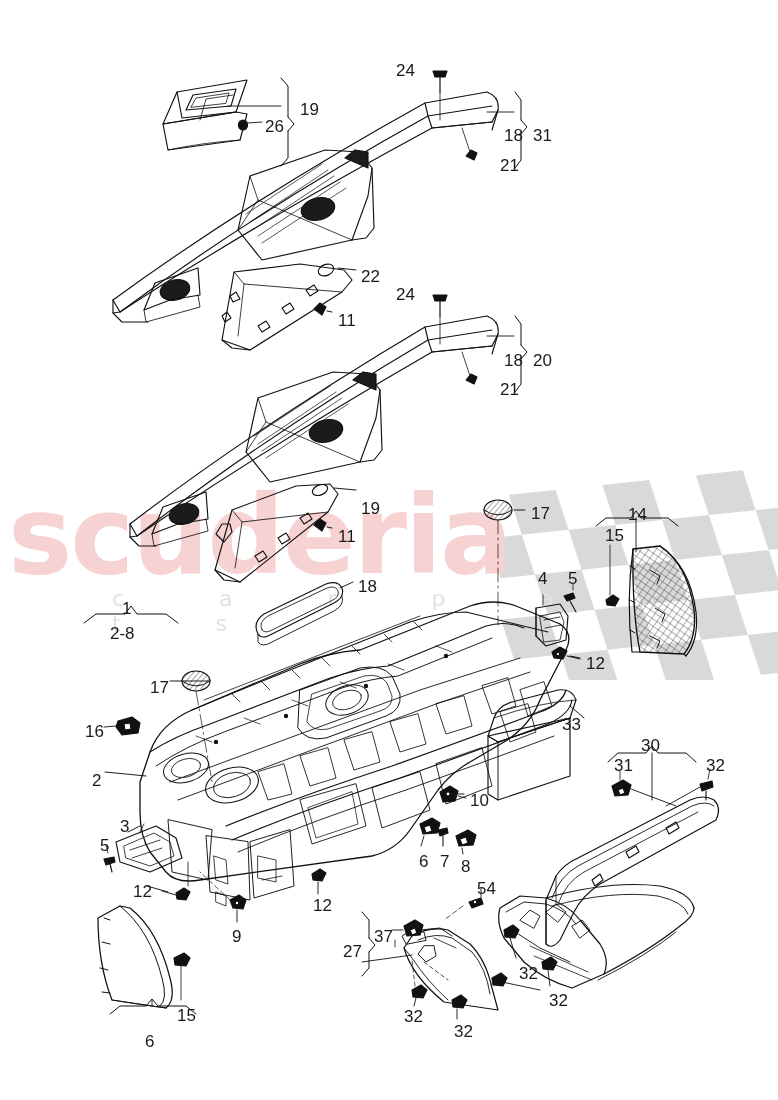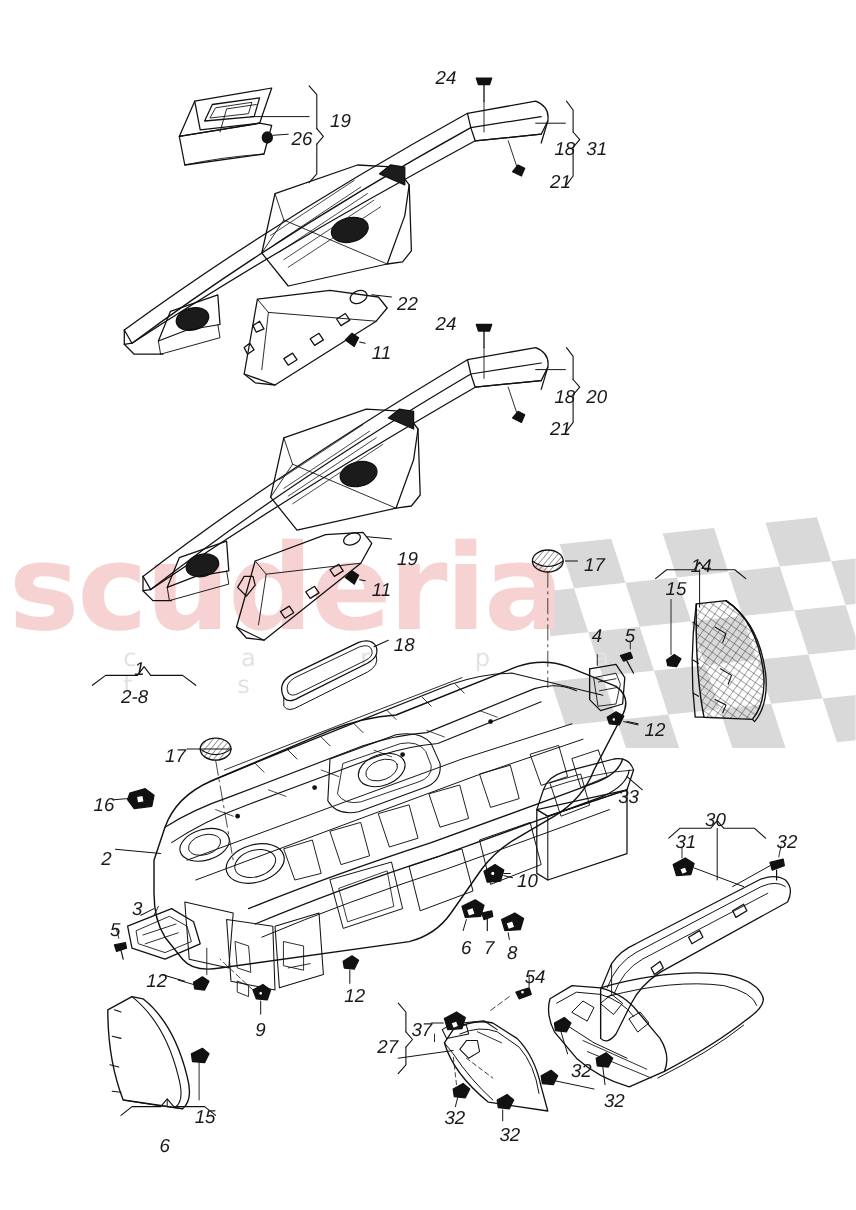--- a/index.html
+++ b/index.html
@@ -19,21 +19,21 @@
     font-family:"DejaVu Sans",sans-serif;font-weight:normal;
   }
   .wm-flag{position:absolute;left:500px;top:470px;width:278px;height:210px;overflow:hidden;}
 
   
   #art{position:absolute;left:0;top:0;}
 
   
   .lbl{
     position:absolute;font-family:"Liberation Sans",sans-serif;
-    font-size:17px;color:#1a1a1a;line-height:1;white-space:nowrap;font-style:italic;
+    font-size:17px;color:#1a1a1a;line-height:1;white-space:nowrap;
   }
 </style>
 </head>
 <body>
 
 <div id="stage">
 
   <div class="wm-layer">
 
     <div class="wm-flag">

